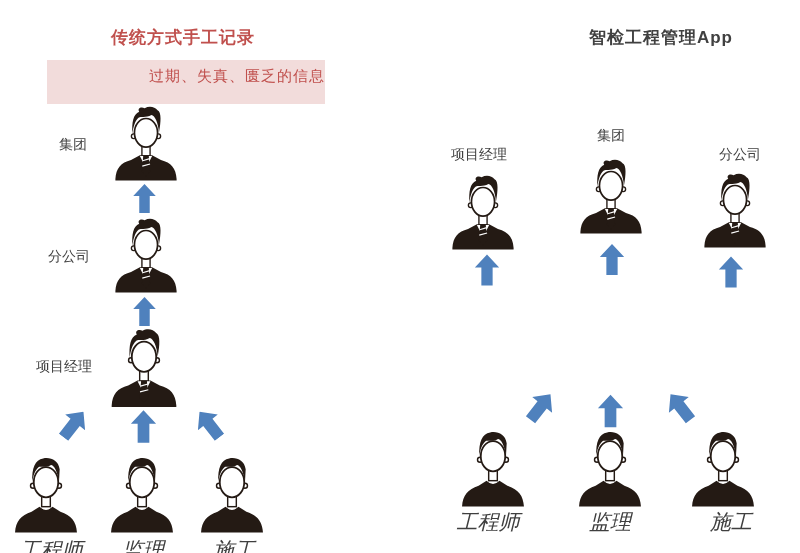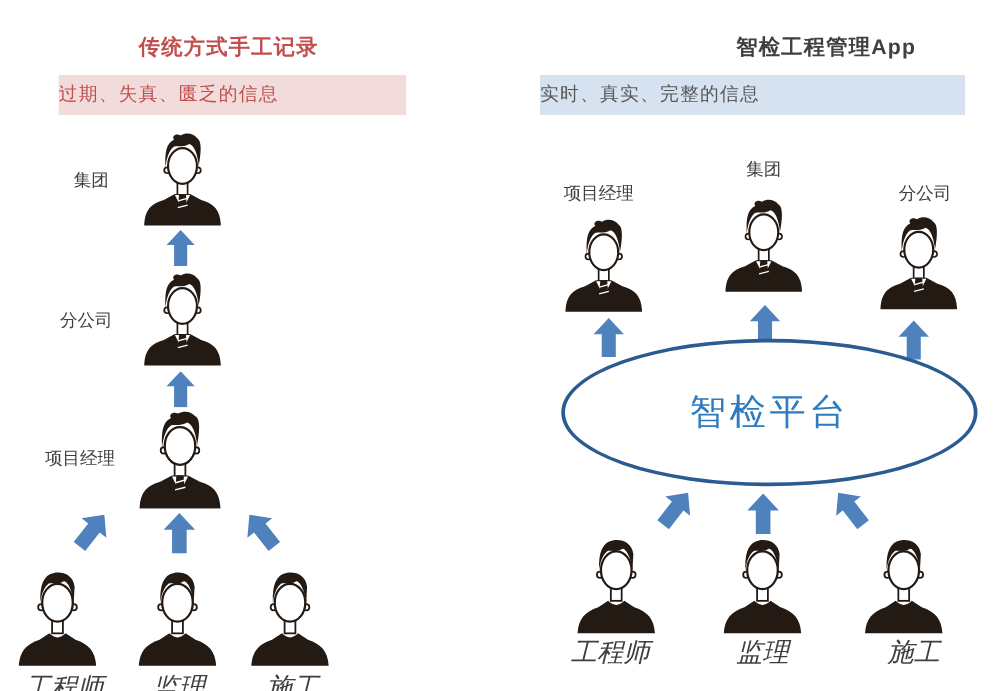--- a/index.html
+++ b/index.html
@@ -4,21 +4,21 @@
 <style>
   html,body{margin:0;padding:0;background:#ffffff;}
   #canvas{
     position:relative;width:800px;height:553px;background:#ffffff;overflow:hidden;
     font-family:"Liberation Sans",sans-serif;
   }
   .abs{position:absolute;}
   .panel-title{font-size:17px;font-weight:bold;text-align:right;letter-spacing:1px;}
   .title-red{color:#c0504d;}
   .title-blue{color:#404040;}
-  .banner{height:32px;line-height:32px;text-align:left;font-size:15px;letter-spacing:1px;}
+  .banner{height:44px;line-height:32px;text-align:right;font-size:15px;letter-spacing:1px;}
   .banner-red{background:#f2dcdb;color:#c0504d;}
   .banner-blue{background:#d6e2f0;color:#595959;}
   .role-label{font-size:14px;color:#3f3f3f;text-align:center;white-space:nowrap;}
   .role-label-lg{font-size:21px;font-style:italic;}
   .person-svg{display:block;width:100%;height:100%;}
   .arrow{width:27px;height:33px;}
   .arrow svg{display:block;width:100%;height:100%;}
   .rot-l{transform:rotate(38deg);}
   .rot-r{transform:rotate(-38deg);}
   .ellipse{
@@ -126,21 +126,20 @@
     <svg class="person-svg">
         <use href="#worker-man"></use>
       </svg>
   </div>
 
   <div class="abs role-label role-label-lg" style="left:8px;top:536px;width:86px">工程师</div>
   <div class="abs role-label role-label-lg" style="left:103px;top:536px;width:80px">监理</div>
   <div class="abs role-label role-label-lg" style="left:194px;top:536px;width:80px">施工</div>
 
   <div class="abs panel-title title-blue" style="left:463px;top:26px;width:270px">智检工程管理App</div>
-  <div class="abs banner banner-blue" style="left:432px;top:60px;width:340px">实时、真实、完整的信息</div>
 
   <div class="abs role-label" style="left:433px;top:146px;width:92px">项目经理</div>
   <div class="abs role-label" style="left:576px;top:127px;width:70px">集团</div>
   <div class="abs role-label" style="left:700px;top:146px;width:80px">分公司</div>
 
   <div class="abs" style="left:449px;top:173px;width:68px;height:78px">
     <svg class="person-svg">
         <use href="#suit-man"></use>
       </svg>
   </div>
@@ -164,23 +163,20 @@
     <svg>
         <use href="#arrow-up"></use>
       </svg>
   </div>
   <div class="abs arrow" style="left:718px;top:256px;width:26px;height:32px">
     <svg>
         <use href="#arrow-up"></use>
       </svg>
   </div>
 
-  <div class="abs ellipse" style="left:449px;top:271px;width:333px;height:118px">
-    <span class="platform-text">智检平台</span>
-  </div>
 
   <div class="abs arrow rot-l" style="left:527px;top:390px;height:34px">
     <svg>
         <use href="#arrow-up"></use>
       </svg>
   </div>
   <div class="abs arrow" style="left:597px;top:393px;height:36px">
     <svg>
         <use href="#arrow-up"></use>
       </svg>

